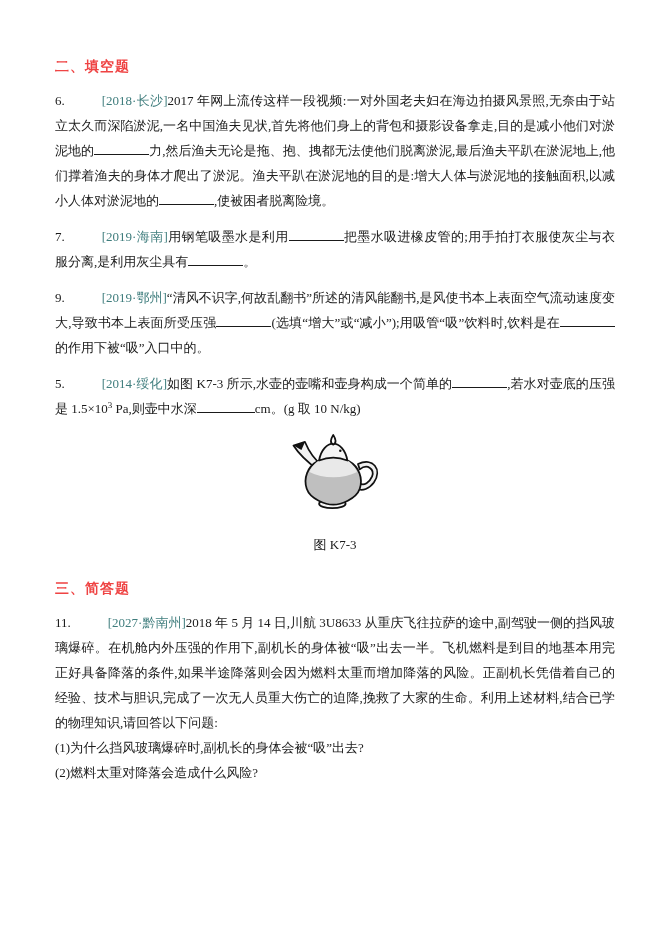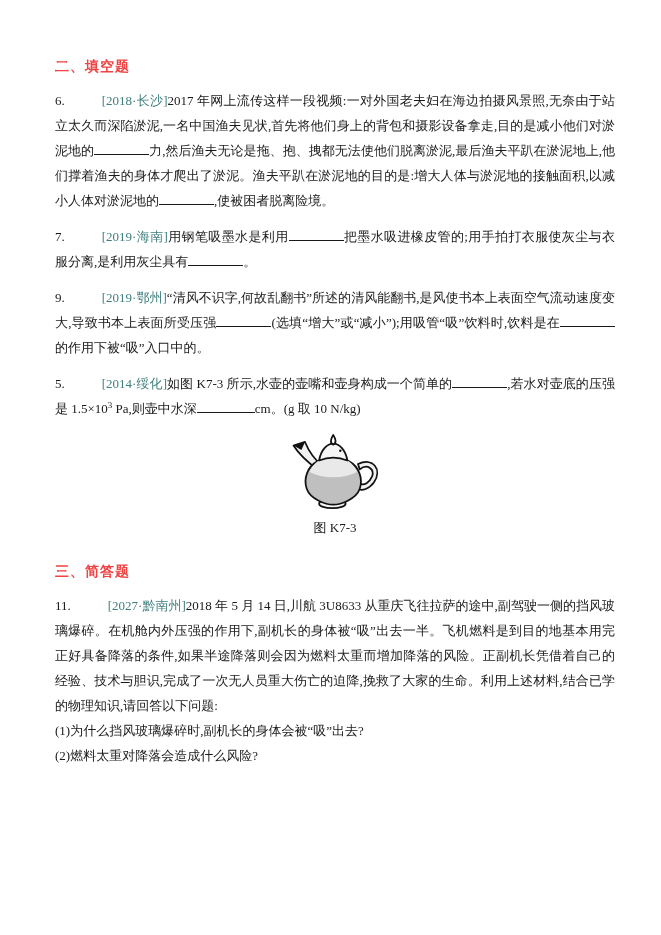--- a/index.html
+++ b/index.html
@@ -36,21 +36,21 @@
     border-bottom: 1px solid #1a1a1a;
     vertical-align: baseline;
   }
   sup { font-size: 9px; line-height: 0; }
   .figure {
     text-align: center;
     margin: 2px 0 18px 0;
   }
   .figure figcaption {
     font-size: 13px;
-    margin-top: 3px;
+    margin-top: 20px;
     color: #1a1a1a;
     text-align: center;
   }
 </style>
 </head>
 <body>
 
 <div class="section">
   <h2 class="section-heading">二、填空题</h2>
   <div>

